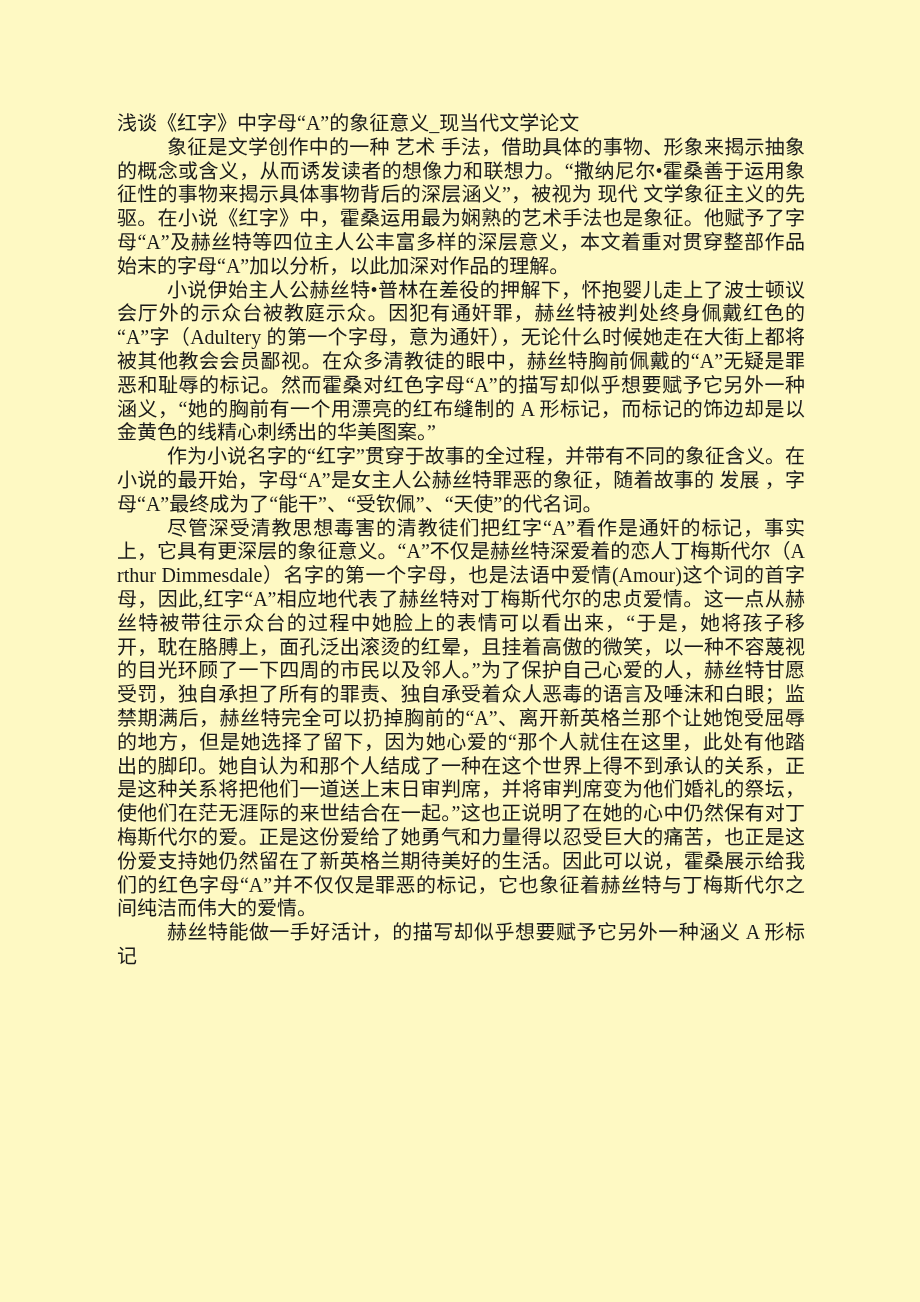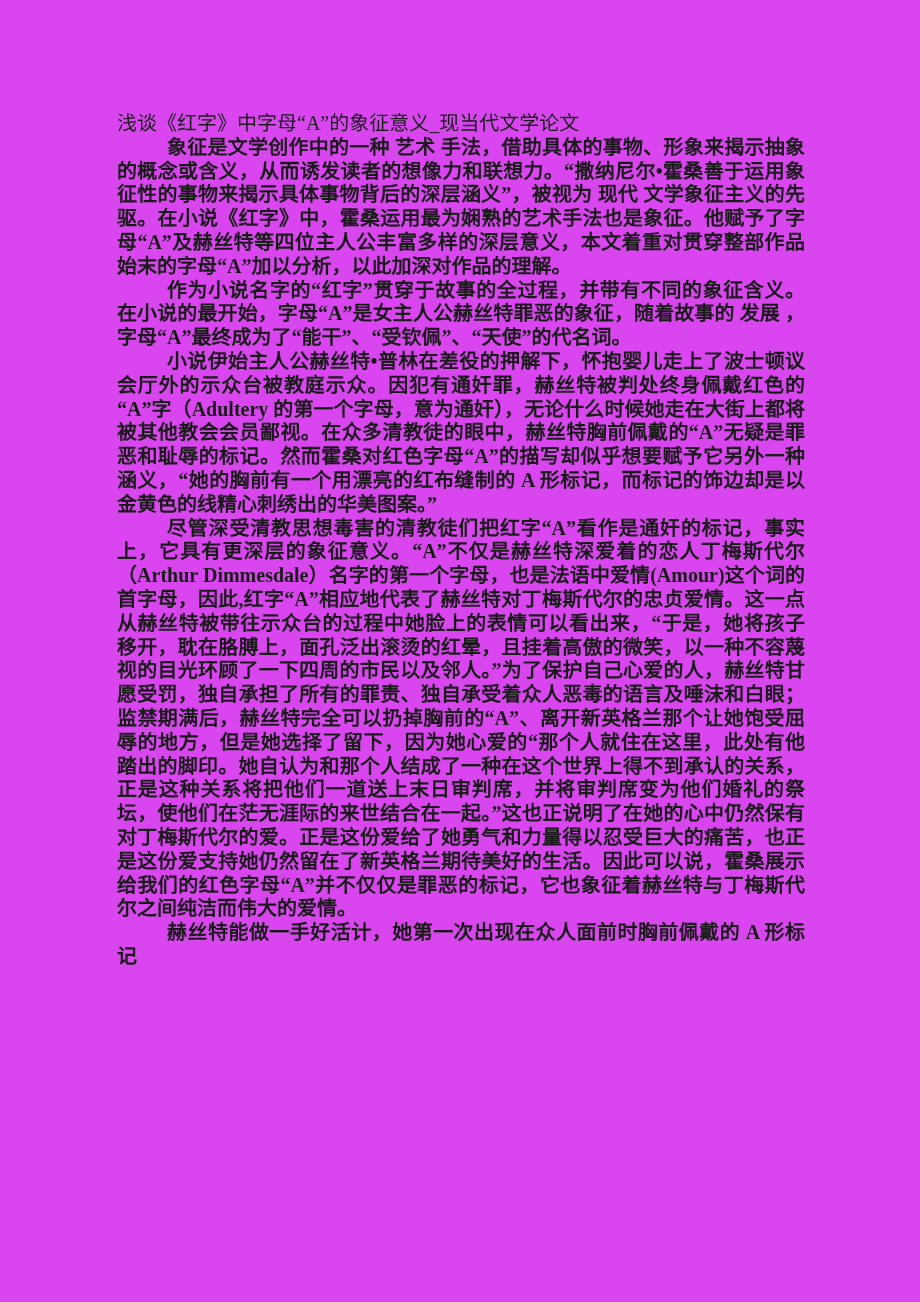--- a/index.html
+++ b/index.html
@@ -10,21 +10,21 @@
   body {
     width: 920px;
     height: 1302px;
     overflow: hidden;
   }
   .page {
     box-sizing: border-box;
     width: 920px;
     height: 1302px;
     padding: 112px 115px 0 117px;
-    background: #d946ef;
+    background: #fef9c3;
   }
   .page p {
     margin: 0;
     font-family: "Liberation Serif", "DejaVu Serif", serif;
     font-size: 20px;
     line-height: 23.8px;
     color: #1a1a1a;
     text-align: justify;
     text-justify: inter-character;
     word-break: break-all;
@@ -36,33 +36,32 @@
   .kw-line {
     text-indent: 2.7em;
     margin-bottom: 20px;
   }
   .abstract-para {
     text-indent: 2.7em;
     margin-bottom: 29px;
   }
   .body-para {
     text-indent: 2.5em;
-    font-weight: bold;
   }
 </style>
 </head>
 <body>
 
 <div class="page">
   <p class="doc-title">浅谈《红字》中字母“A”的象征意义_现当代文学论文</p>
 
 
 
   <p class="body-para">象征是文学创作中的一种 艺术 手法，借助具体的事物、形象来揭示抽象的概念或含义，从而诱发读者的想像力和联想力。“撒纳尼尔•霍桑善于运用象征性的事物来揭示具体事物背后的深层涵义”，被视为 现代 文学象征主义的先驱。在小说《红字》中，霍桑运用最为娴熟的艺术手法也是象征。他赋予了字母“A”及赫丝特等四位主人公丰富多样的深层意义，本文着重对贯穿整部作品始末的字母“A”加以分析，以此加深对作品的理解。</p>
 
+  <p class="body-para">小说伊始主人公赫丝特•普林在差役的押解下，怀抱婴儿走上了波士顿议会厅外的示众台被教庭示众。因犯有通奸罪，赫丝特被判处终身佩戴红色的“A”字（Adultery 的第一个字母，意为通奸），无论什么时候她走在大街上都将被其他教会会员鄙视。在众多清教徒的眼中，赫丝特胸前佩戴的“A”无疑是罪恶和耻辱的标记。然而霍桑对红色字母“A”的描写却似乎想要赋予它另外一种涵义，“她的胸前有一个用漂亮的红布缝制的 A 形标记，而标记的饰边却是以金黄色的线精心刺绣出的华美图案。”</p>
+
   <p class="body-para">作为小说名字的“红字”贯穿于故事的全过程，并带有不同的象征含义。在小说的最开始，字母“A”是女主人公赫丝特罪恶的象征，随着故事的 发展 ，字母“A”最终成为了“能干”、“受钦佩”、“天使”的代名词。</p>
-
-  <p class="body-para">小说伊始主人公赫丝特•普林在差役的押解下，怀抱婴儿走上了波士顿议会厅外的示众台被教庭示众。因犯有通奸罪，赫丝特被判处终身佩戴红色的“A”字（Adultery 的第一个字母，意为通奸），无论什么时候她走在大街上都将被其他教会会员鄙视。在众多清教徒的眼中，赫丝特胸前佩戴的“A”无疑是罪恶和耻辱的标记。然而霍桑对红色字母“A”的描写却似乎想要赋予它另外一种涵义，“她的胸前有一个用漂亮的红布缝制的 A 形标记，而标记的饰边却是以金黄色的线精心刺绣出的华美图案。”</p>
 
   <p class="body-para">尽管深受清教思想毒害的清教徒们把红字“A”看作是通奸的标记，事实上，它具有更深层的象征意义。“A”不仅是赫丝特深爱着的恋人丁梅斯代尔（Arthur Dimmesdale）名字的第一个字母，也是法语中爱情(Amour)这个词的首字母，因此,红字“A”相应地代表了赫丝特对丁梅斯代尔的忠贞爱情。这一点从赫丝特被带往示众台的过程中她脸上的表情可以看出来，“于是，她将孩子移开，耽在胳膊上，面孔泛出滚烫的红晕，且挂着高傲的微笑，以一种不容蔑视的目光环顾了一下四周的市民以及邻人。”为了保护自己心爱的人，赫丝特甘愿受罚，独自承担了所有的罪责、独自承受着众人恶毒的语言及唾沫和白眼；监禁期满后，赫丝特完全可以扔掉胸前的“A”、离开新英格兰那个让她饱受屈辱的地方，但是她选择了留下，因为她心爱的“那个人就住在这里，此处有他踏出的脚印。她自认为和那个人结成了一种在这个世界上得不到承认的关系，正是这种关系将把他们一道送上末日审判席，并将审判席变为他们婚礼的祭坛，使他们在茫无涯际的来世结合在一起。”这也正说明了在她的心中仍然保有对丁梅斯代尔的爱。正是这份爱给了她勇气和力量得以忍受巨大的痛苦，也正是这份爱支持她仍然留在了新英格兰期待美好的生活。因此可以说，霍桑展示给我们的红色字母“A”并不仅仅是罪恶的标记，它也象征着赫丝特与丁梅斯代尔之间纯洁而伟大的爱情。</p>
 
-  <p class="body-para">赫丝特能做一手好活计，她第一次出现在众人面前时胸前佩戴的 A 形标记</p>
+  <p class="body-para">赫丝特能做一手好活计，的描写却似乎想要赋予它另外一种涵义 A 形标记</p>
 </div>
 
 </body></html>

